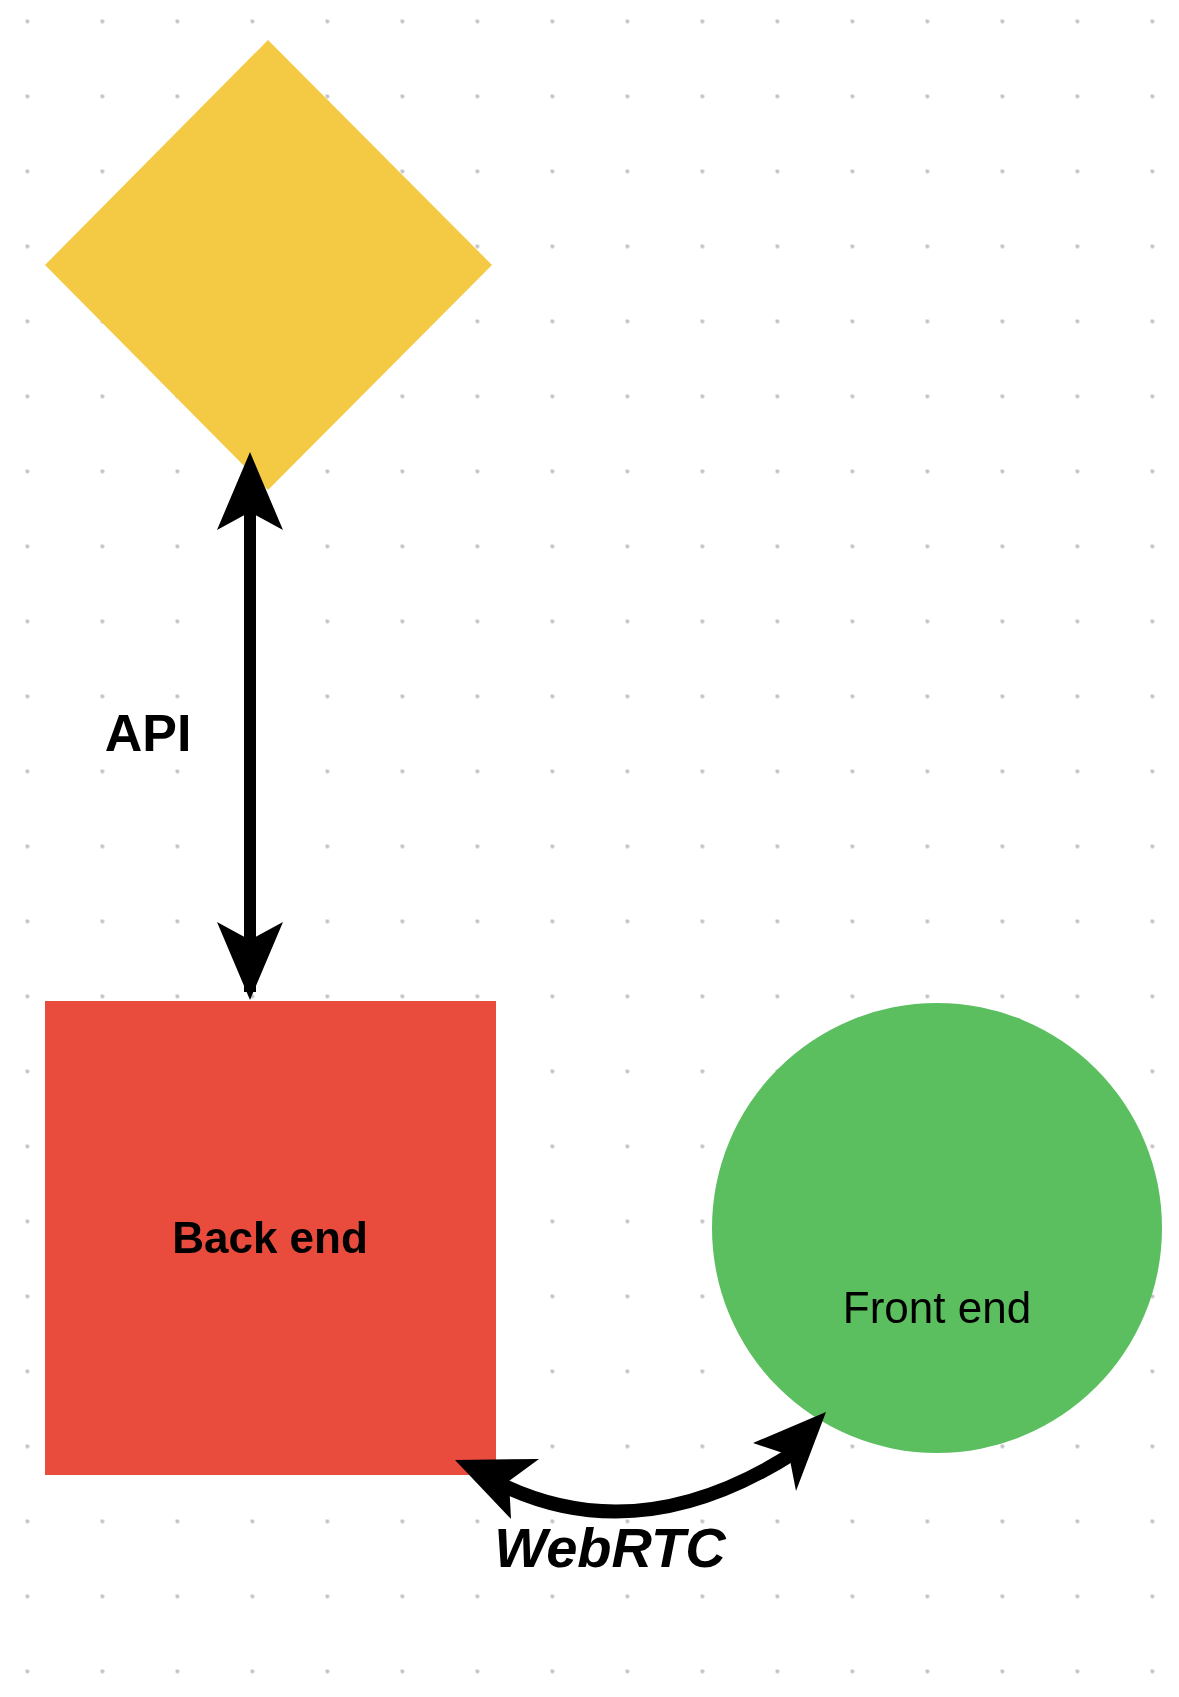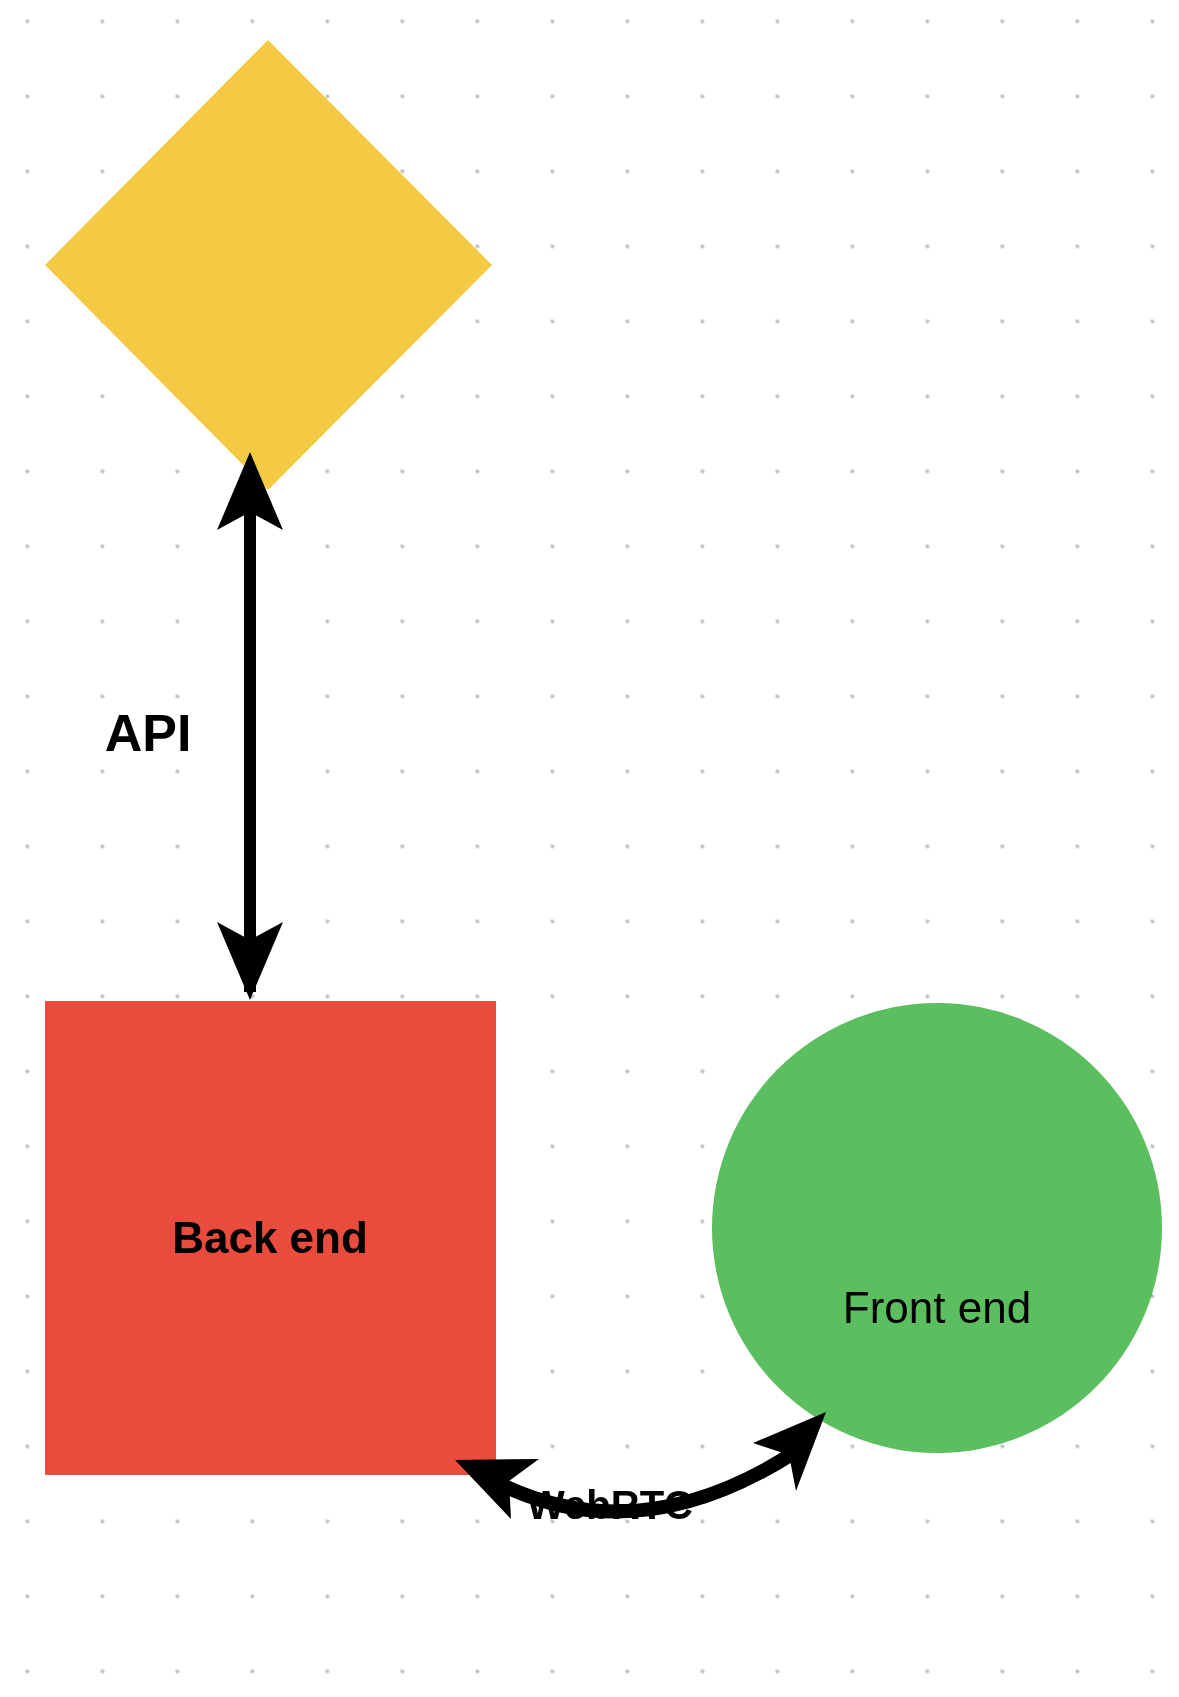--- a/index.html
+++ b/index.html
@@ -48,21 +48,21 @@
     line-height: 1;
     white-space: nowrap;
     text-align: center;
     transform: translate(-50%, -50%);
     pointer-events: none;
   }
   #label-llm-server { left: 268px; top: 265px; }
   #label-back-end   { left: 270px; top: 1238px; font-weight: bold; }
   #label-front-end  { left: 937px; top: 1308px; }
   #label-api        { left: 148px; top: 723px; margin-top: 10px; }
-  #label-webrtc     { left: 610px; top: 1505px; font-size: 40px; }
+  #label-webrtc     { left: 610px; top: 1548px; font-size: 56px; font-style: italic; }
 </style>
 </head>
 <body>
 
 <div id="canvas">
 
   <svg id="diagram-svg" viewBox="0 0 1179 1697" xmlns="http://www.w3.org/2000/svg">
 
     <polygon points="268,40 492,265 268,490 45,265" fill="#F4CA44"></polygon>
 

